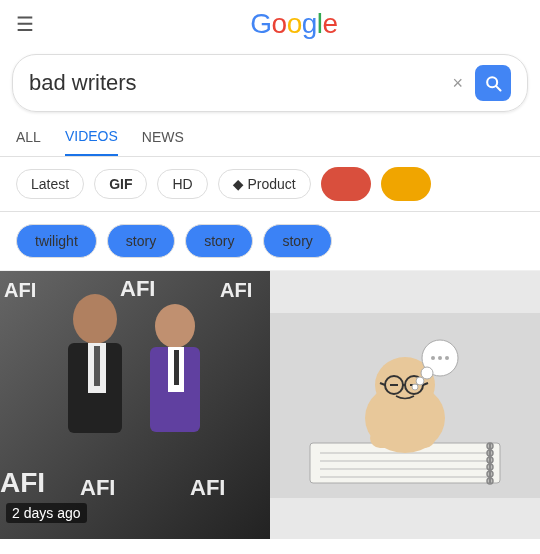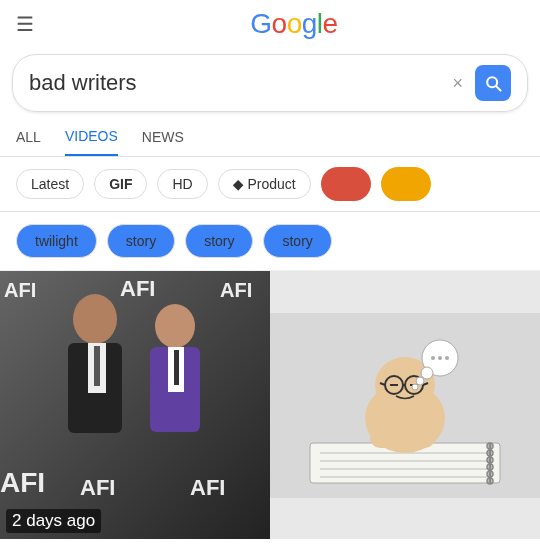--- a/index.html
+++ b/index.html
@@ -175,25 +175,25 @@
     }
     .afi-text {
       position: absolute;
       color: white;
       font-size: 18px;
       font-weight: bold;
       opacity: 0.9;
     }
     .timestamp-badge {
       position: absolute;
-      bottom: 6px;
+      bottom: 16px;
       left: 6px;
       background: rgba(0,0,0,0.6);
       color: white;
-      font-size: 17px;
+      font-size: 14px;
       padding: 2px 6px;
       border-radius: 3px;
     }
     
     .cartoon-bg {
       width: 100%;
       height: 100%;
       background: #e8e8e8;
       position: relative;
       display: flex;

